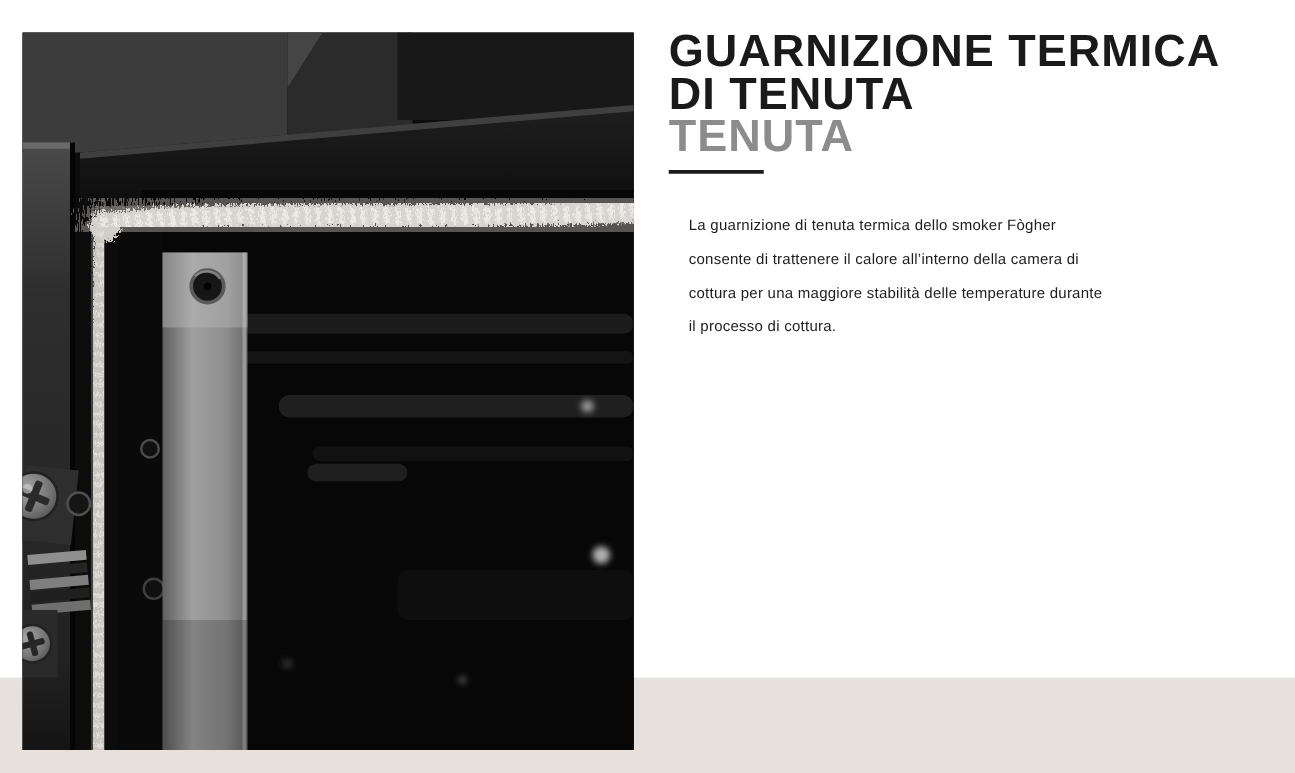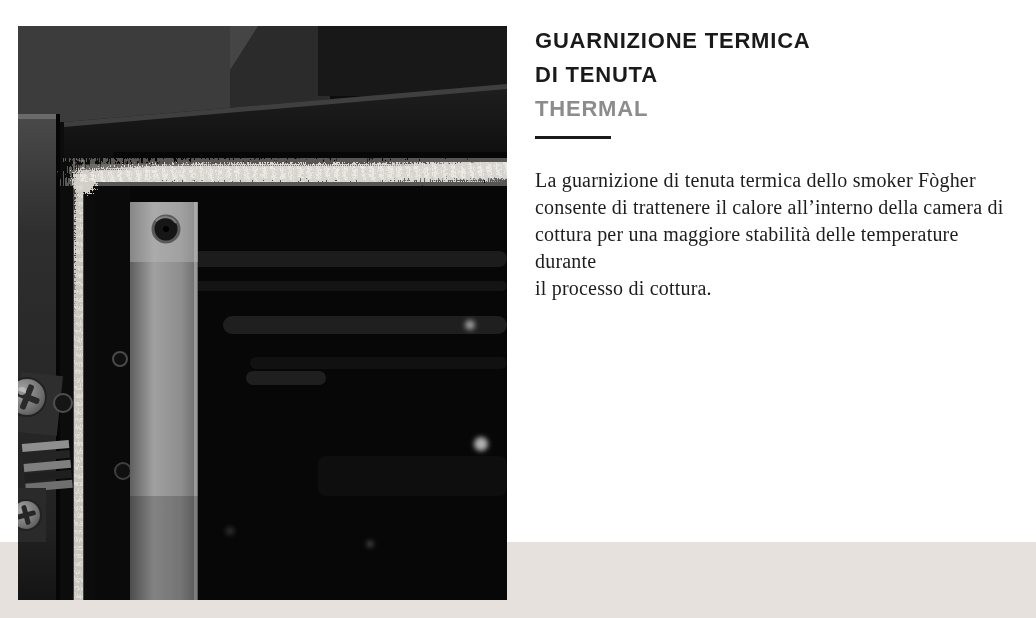--- a/index.html
+++ b/index.html
@@ -31,42 +31,41 @@
 
   .content {
     position: absolute;
     left: 535px; top: 24px;
     width: 484px;
     z-index: 2;
   }
 
   h2.heading {
     margin: 0;
-    font-size: 22px;
+    font-size: 36px;
     line-height: 34px;
     font-weight: 700;
     letter-spacing: 0.8px;
   }
   h2.heading span { display: block; }
   .t-dark { color: #1a1a1a; }
   .t-gray { color: #8c8c8c; }
 
   .divider {
     width: 76px; height: 3px;
     background: #1a1a1a;
     margin-top: 10px;
   }
 
   .para {
-    margin: 0;
-    font-size: 20px;
+    margin: 16px;
+    font-size: 12px;
     line-height: 27px;
     letter-spacing: 0.2px;
     white-space: pre-line;
-    font-family: Liberation Serif, serif;
   }
   .para.it { margin-top: 28px; color: #1d1d1d; }
   .para.en { margin-top: 14px; color: #8f8f8f; }
 </style>
 </head>
 <body>
 
 <div class="band"></div>
 
 <figure class="photo">
@@ -198,20 +197,20 @@
       <path d="M63,150 C58,260 61,430 58,574" stroke="#e4e1db" stroke-width="11" fill="none" stroke-dasharray="3 5" opacity="0.8" filter="url(#fuzzCore)"></path>
       <path d="M62,152 C160,138 330,150 489,140" stroke="#efede8" stroke-width="13" fill="none" stroke-dasharray="4 5" opacity="0.85" filter="url(#fuzzCore)"></path>
     </g>
   </svg>
 </figure>
 
 <div class="content">
   <h2 class="heading">
     <span class="t-dark">GUARNIZIONE TERMICA</span>
     <span class="t-dark">DI TENUTA</span>
-    <span class="t-gray">THERMAL</span>
+    <span class="t-gray">TENUTA</span>
   </h2>
   <div class="divider"></div>
   <p class="para it">La guarnizione di tenuta termica dello smoker Fògher
 consente di trattenere il calore all’interno della camera di
 cottura per una maggiore stabilità delle temperature durante
 il processo di cottura.</p>
 </div>
 
 </body></html>

